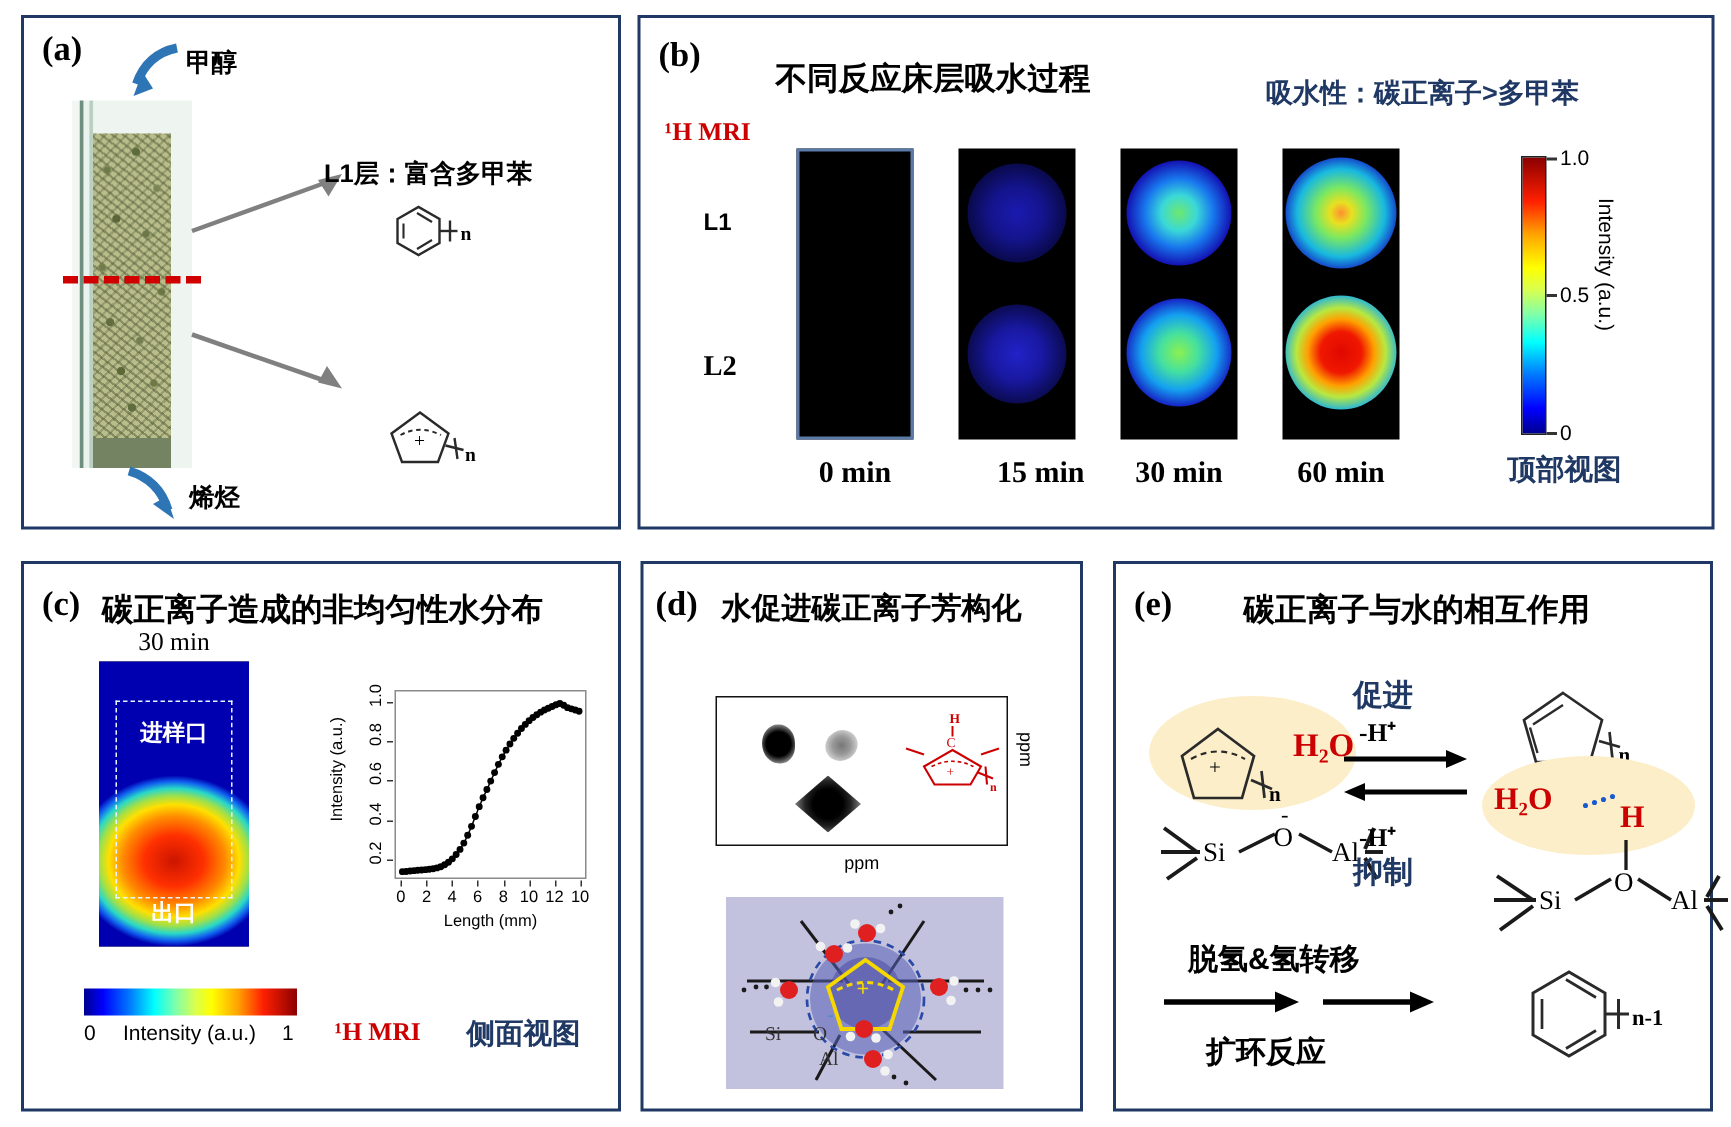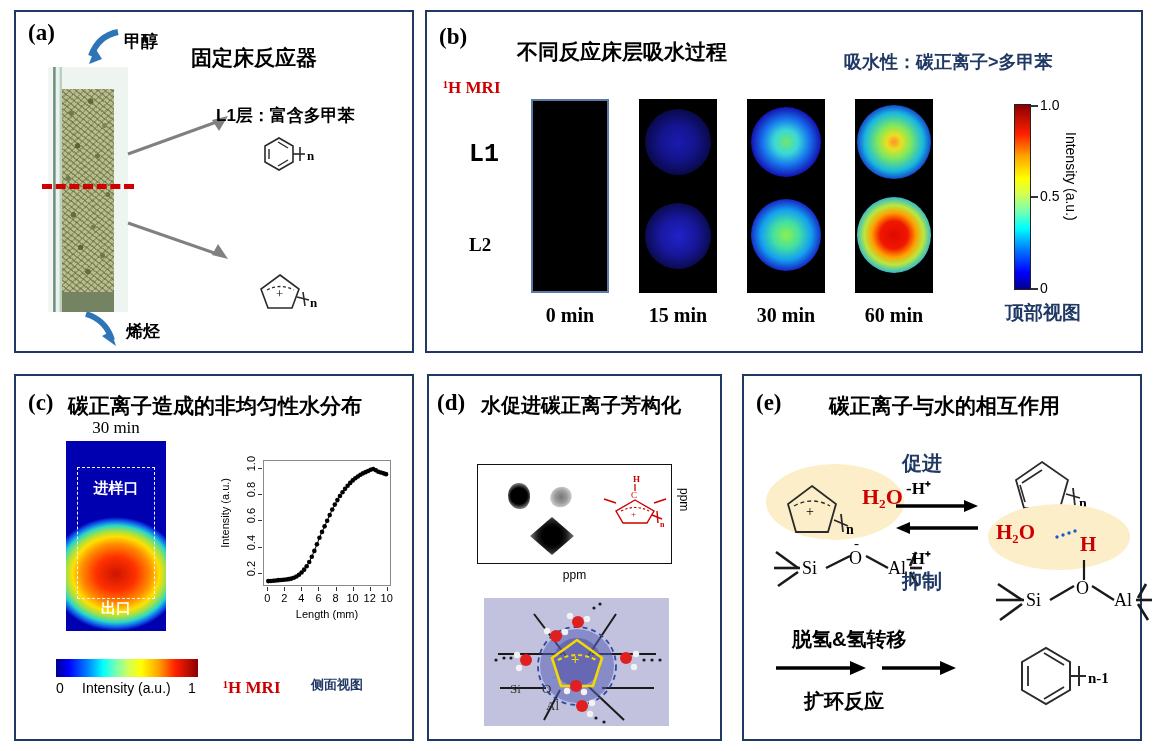--- a/index.html
+++ b/index.html
@@ -181,21 +181,20 @@
   .ellipse-hl {
     position: absolute; background: #fceec9; border-radius: 50%;
   }
   svg { display: block; overflow: visible; }
 </style>
 </head>
 <body>
 
 <div class="panel" id="panel-a">
   <div class="plabel" style="position:absolute;left:12px;top:8px;">(a)</div>
-  <div class="ptitle" style="position:absolute;left:175px;top:32px;">固定床反应器</div>
 
   <svg style="position:absolute;left:62px;top:16px;" width="48" height="42">
     <path d="M40 4 Q20 8 13 28" stroke="#2e75b6" stroke-width="6" fill="none"></path>
     <path d="M17 20 L11 36 L24 31 Z" fill="#2e75b6"></path>
   </svg>
   <div class="arrow-label" style="left:108px;top:18px;">甲醇</div>
 
   <div id="tube">
     <div id="tube-bed"></div>
     <div id="tube-bottom-dark"></div>
@@ -239,21 +238,21 @@
   <div class="arrow-label" style="left:110px;top:308px;">烯烃</div>
 </div>
 
 <div class="panel" id="panel-b">
   <div class="plabel" style="position:absolute;left:12px;top:12px;">(b)</div>
   <div class="ptitle" style="position:absolute;left:90px;top:26px;">不同反应床层吸水过程</div>
   <div class="ptitle blue-txt" style="position:absolute;left:417px;top:38px;font-size:18px;">吸水性：碳正离子&gt;多甲苯</div>
 
   <div class="red-txt" style="position:absolute;left:16px;top:66px;font-size:17px;font-family:'Liberation Serif',serif;">¹H MRI</div>
 
-  <div style="position:absolute;left:42px;top:128px;font-family:Liberation Mono, monospace;font-weight:bold;font-size:25px;">L1</div>
+  <div style="position:absolute;left:42px;top:128px;font-family:Liberation Sans, sans-serif;font-weight:bold;font-size:16px;">L1</div>
   <div style="position:absolute;left:42px;top:222px;font-family:'Liberation Serif',serif;font-weight:bold;font-size:19px;">L2</div>
 
   <div class="mri-box" style="left:104px;border:2px solid #5b7aa8;"></div>
 
   <div class="mri-box" style="left:212px;">
     <div class="mri-spot" style="left:6px;top:10px;width:66px;height:66px;
       background:radial-gradient(circle,#1a1ab0 0%,#14148c 38%,#0a0a50 68%,#020216 100%);"></div>
     <div class="mri-spot" style="left:6px;top:104px;width:66px;height:66px;
       background:radial-gradient(circle,#2222c8 0%,#1818a0 38%,#0c0c58 68%,#020216 100%);"></div>
   </div>
@@ -266,21 +265,21 @@
   </div>
 
   <div class="mri-box" style="left:428px;">
     <div class="mri-spot" style="left:2px;top:6px;width:74px;height:74px;
       background:radial-gradient(circle,#ff9030 0%,#e8e020 14%,#7ce860 32%,#18b8e0 56%,#1414c0 78%,#04041e 100%);"></div>
     <div class="mri-spot" style="left:2px;top:98px;width:74px;height:76px;
       background:radial-gradient(circle,#e00800 0%,#f01800 26%,#ffa000 42%,#b8e840 56%,#18b0e8 74%,#1414c0 88%,#04041e 100%);"></div>
   </div>
 
   <div class="mri-time" style="left:98px;">0 min</div>
-  <div class="mri-time" style="left:206px;">15 min</div>
+  <div class="mri-time" style="left:206px;text-align:right;">15 min</div>
   <div class="mri-time" style="left:314px;">30 min</div>
   <div class="mri-time" style="left:422px;">60 min</div>
   <div style="position:absolute;left:578px;top:288px;font-size:19px;" class="blue-txt">顶部视图</div>
 
   <div id="cbar-b"></div>
   <div class="cbar-tick" style="left:604px;top:93px;"></div>
   <div class="cbar-tick" style="left:604px;top:184px;"></div>
   <div class="cbar-tick" style="left:604px;top:276px;"></div>
   <div class="cbar-lab" style="left:613px;top:85px;">1.0</div>
   <div class="cbar-lab" style="left:613px;top:176px;">0.5</div>
@@ -387,21 +386,21 @@
         <div style="position: absolute; top: 131px; width: 1px; height: 4px; background: rgb(51, 51, 51); left: 165.733px;"></div>
       </div>
     <div id="chart-xlabel">Length (mm)</div>
   </div>
 
   <div id="cbar-c"></div>
   <div style="position:absolute;left:40px;top:304px;font-size:14px;">0</div>
   <div style="position:absolute;left:66px;top:304px;font-size:14px;">Intensity (a.u.)</div>
   <div style="position:absolute;left:172px;top:304px;font-size:14px;">1</div>
   <div class="red-txt" style="position:absolute;left:207px;top:302px;font-size:17px;font-family:'Liberation Serif',serif;">¹H MRI</div>
-  <div class="blue-txt" style="position:absolute;left:295px;top:300px;font-size:13px;">侧面视图</div>
+  <div class="blue-txt" style="position:absolute;left:295px;top:300px;font-size:19px;">侧面视图</div>
 </div>
 
 <div class="panel" id="panel-d">
   <div class="plabel" style="position:absolute;left:8px;top:14px;">(d)</div>
   <div class="ptitle" style="position:absolute;left:52px;top:16px;font-size:20px;">水促进碳正离子芳构化</div>
 
   <div id="nmr-box">
 
     <div class="nmr-peak" style="left:30px;top:18px;width:22px;height:26px;border-radius:50% 50% 45% 55%;
          background:radial-gradient(circle,#000 0%,#000 48%,#555 66%,#bbb 86%,#fff 100%);"></div>

